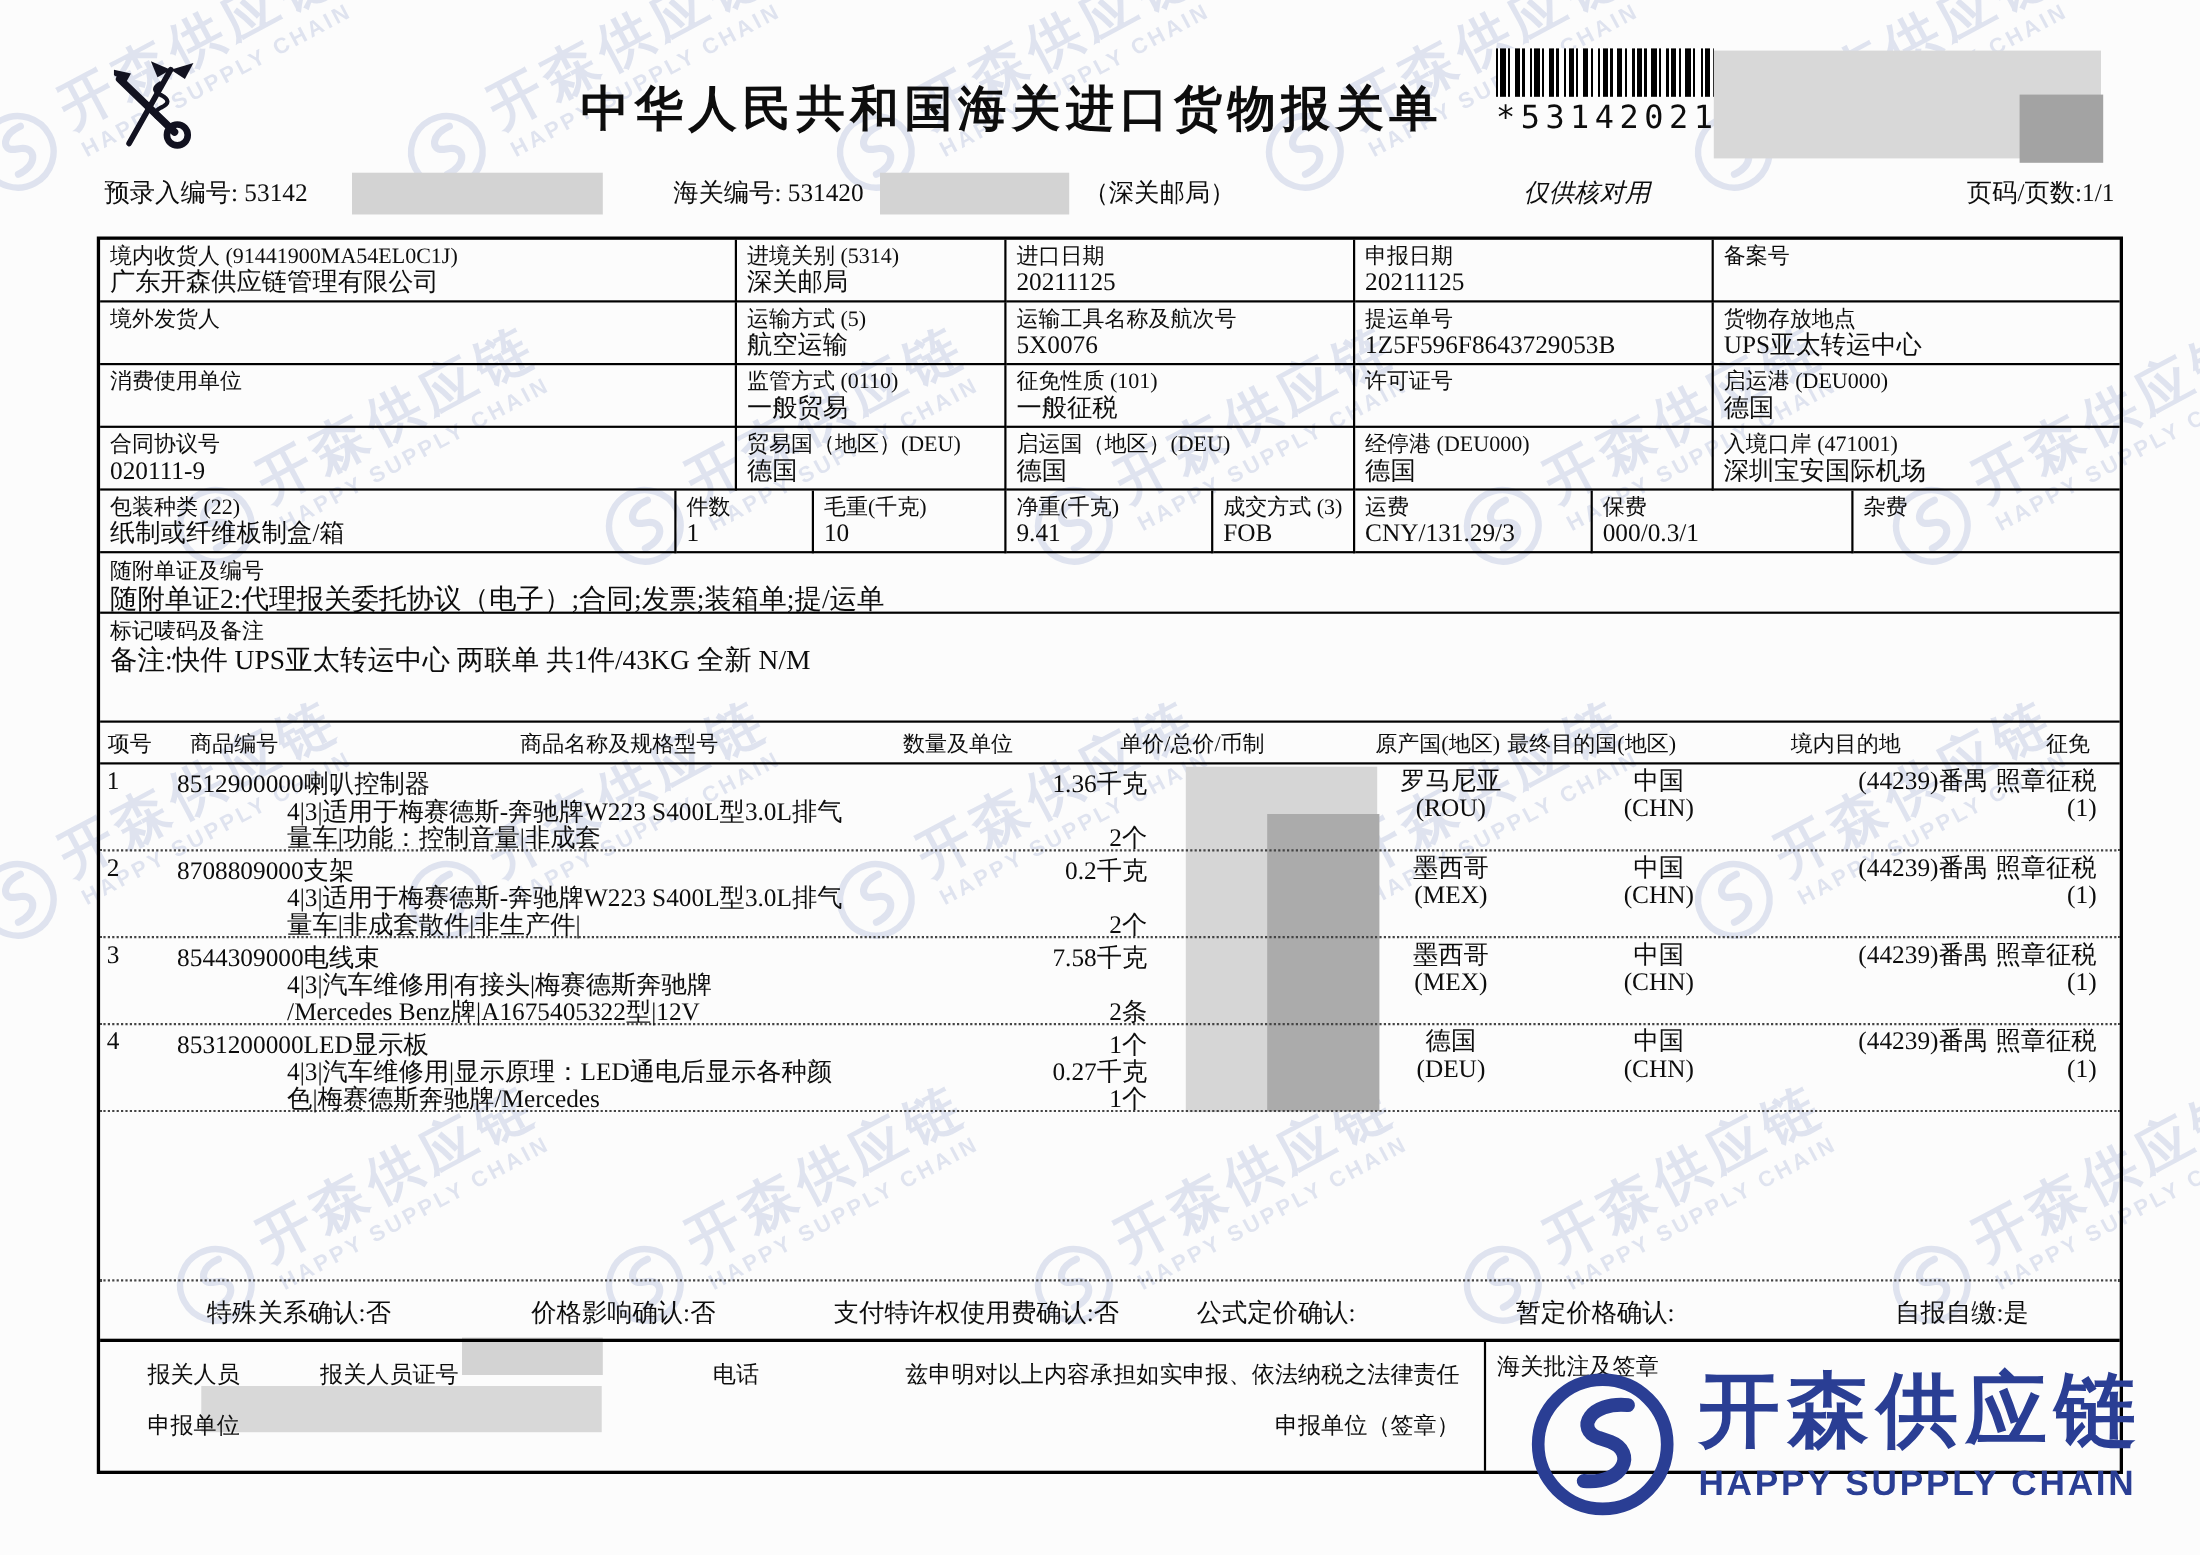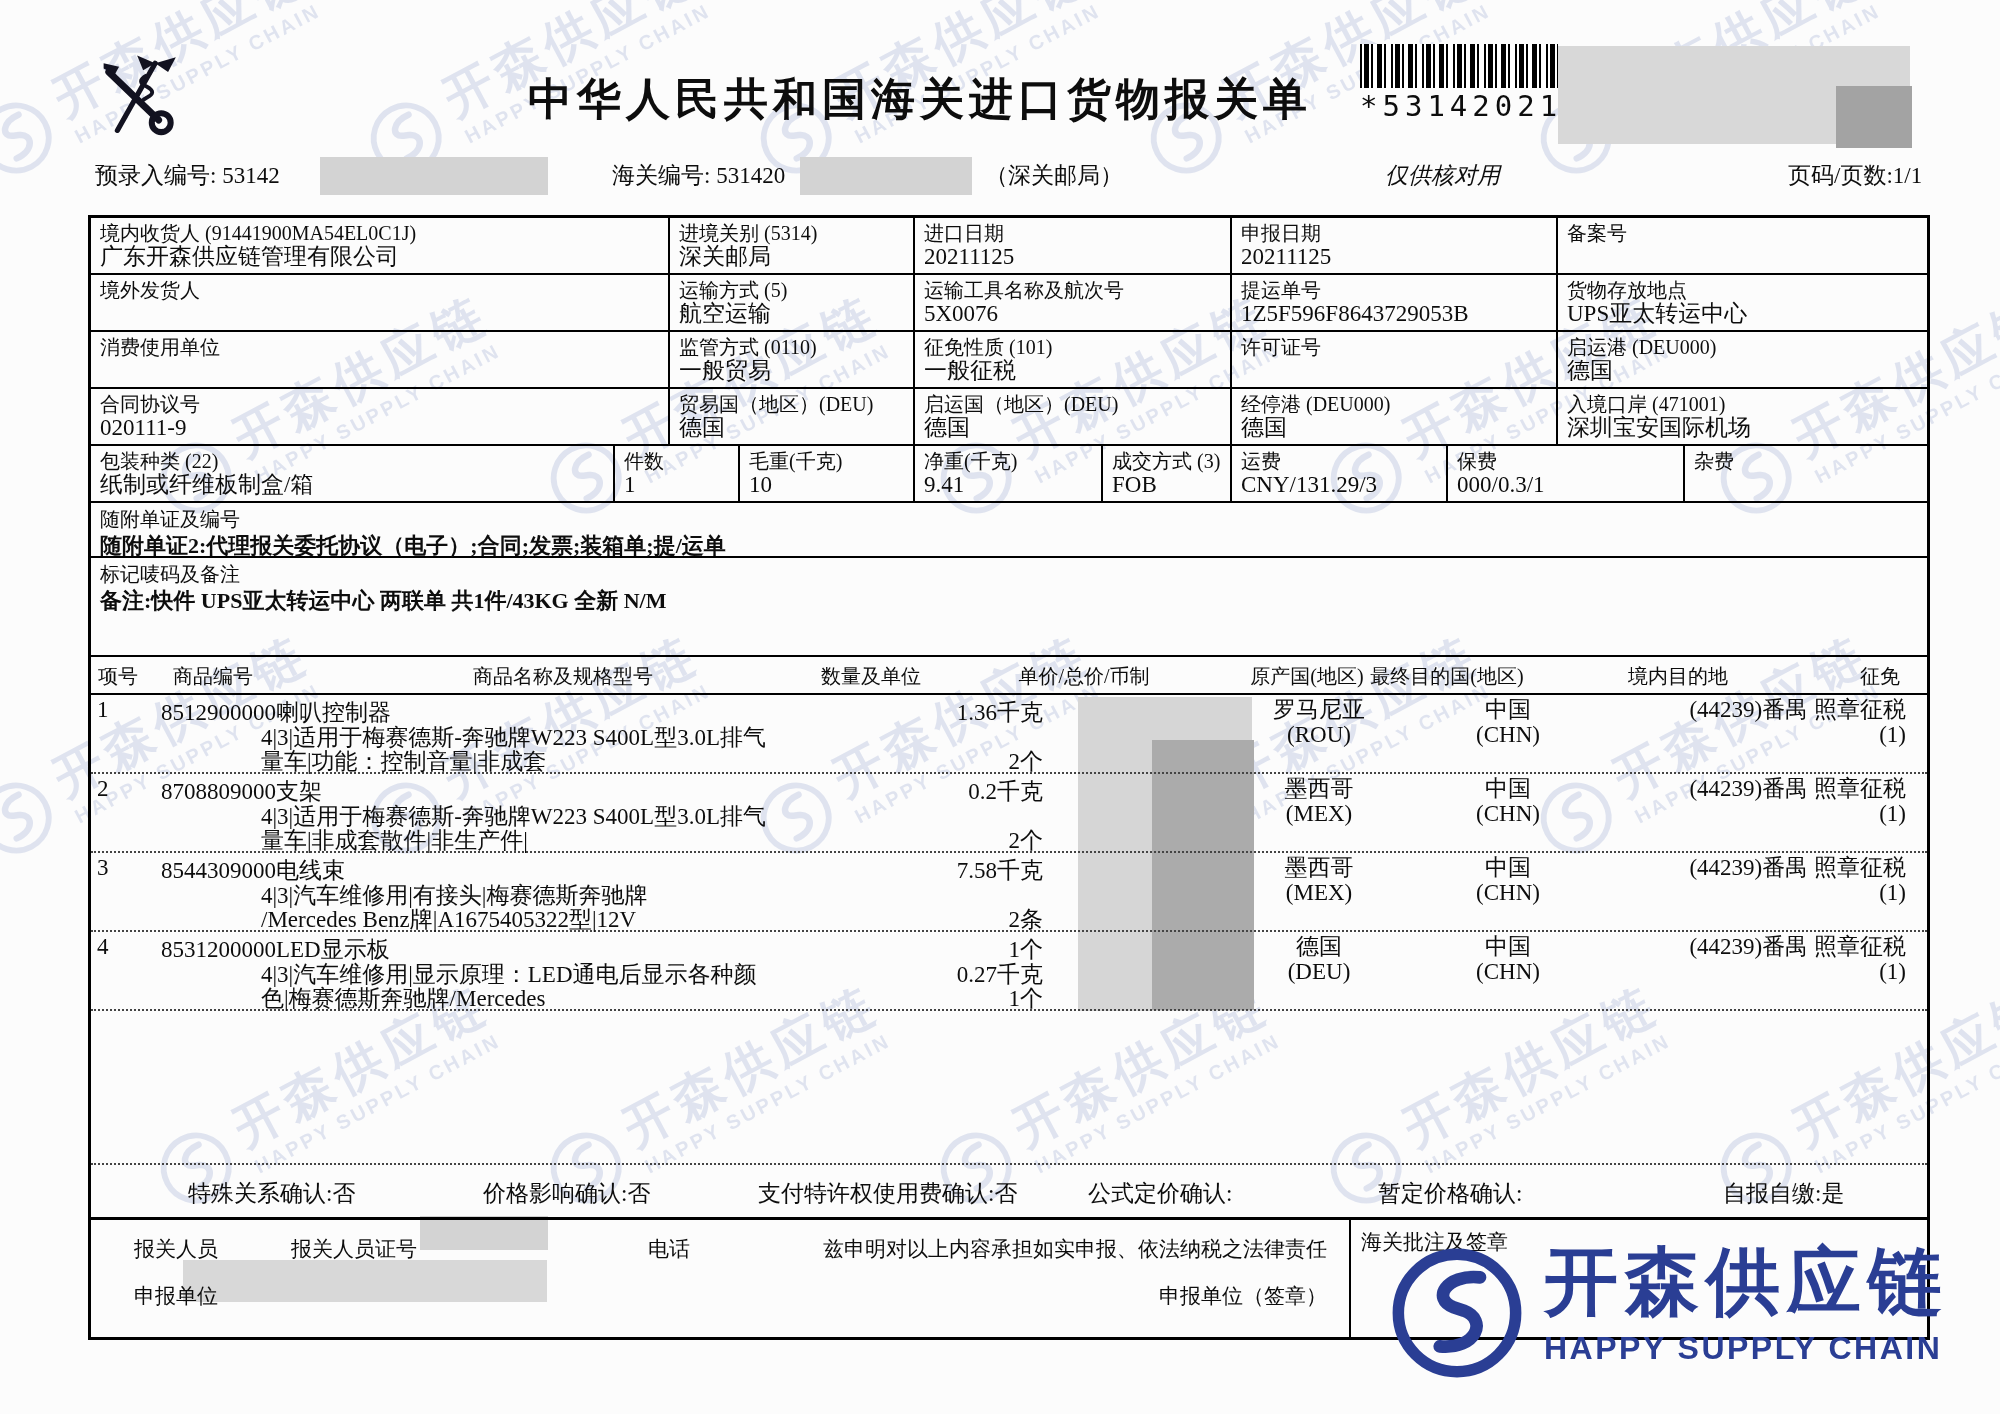--- a/index.html
+++ b/index.html
@@ -27,21 +27,21 @@
   .igrid{display:grid;grid-template-columns:579px 245px 317px 326px 369px;font-family:Liberation Serif, serif;}
   .egrid{display:grid;grid-template-columns:524px 125px 175px 188px 129px 216px 237px 242px;}
   .cell{position:relative;height:57px;border-right:2px solid #000;border-bottom:2px solid #000;
         padding:3px 9px;box-sizing:border-box;overflow:visible;white-space:nowrap;}
   .cell:last-child,.igrid .cell:nth-child(5n),.cell.noR{border-right:none;}
   .lab{font-size:20px;line-height:24px;}
   .val{position:absolute;left:9px;bottom:3px;font-size:23px;line-height:26px;}
   .wide{position:relative;border-bottom:2px solid #000;padding:4px 9px;box-sizing:border-box;white-space:nowrap;}
   #docs{height:55px;}
   #marks{height:99px;}
-  .wide .val2{font-size:22px;line-height:30px;font-weight:bold;}
+  .wide .val2{font-size:25px;line-height:30px;}
   
   #ithead{position:relative;height:36px;border-bottom:2px solid #000;}
   .ith{position:absolute;top:6px;transform:translateX(-50%);font-size:20px;white-space:nowrap;}
   .irow{position:relative;height:77px;border-bottom:2px dotted #444;font-size:23px;white-space:nowrap;}
   .irow .l1{position:absolute;top:2px;}
   .irow .l2{position:absolute;top:27px;}
   .irow .l3{position:absolute;top:51px;}
   .it-no{left:6px;}
   .it-name{left:70px;}
   .it-spec{left:170px;}

